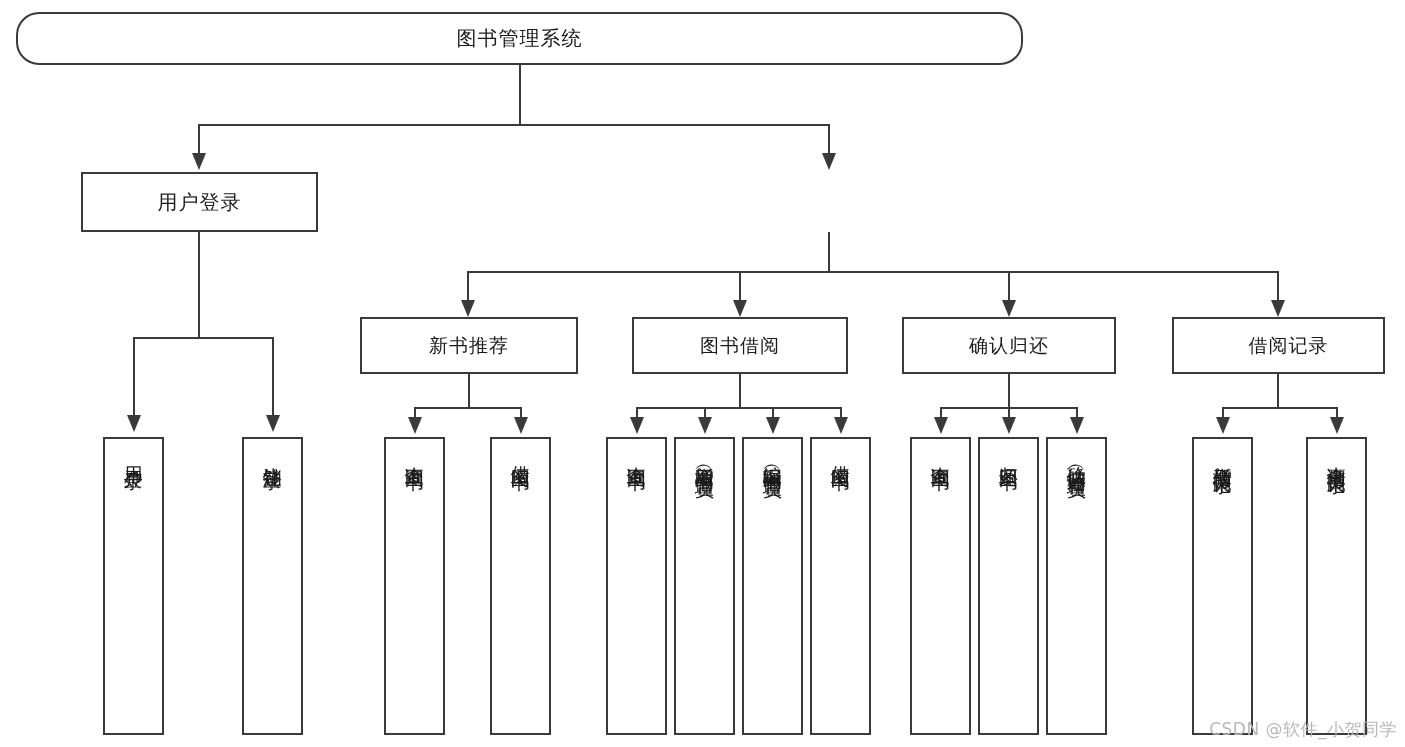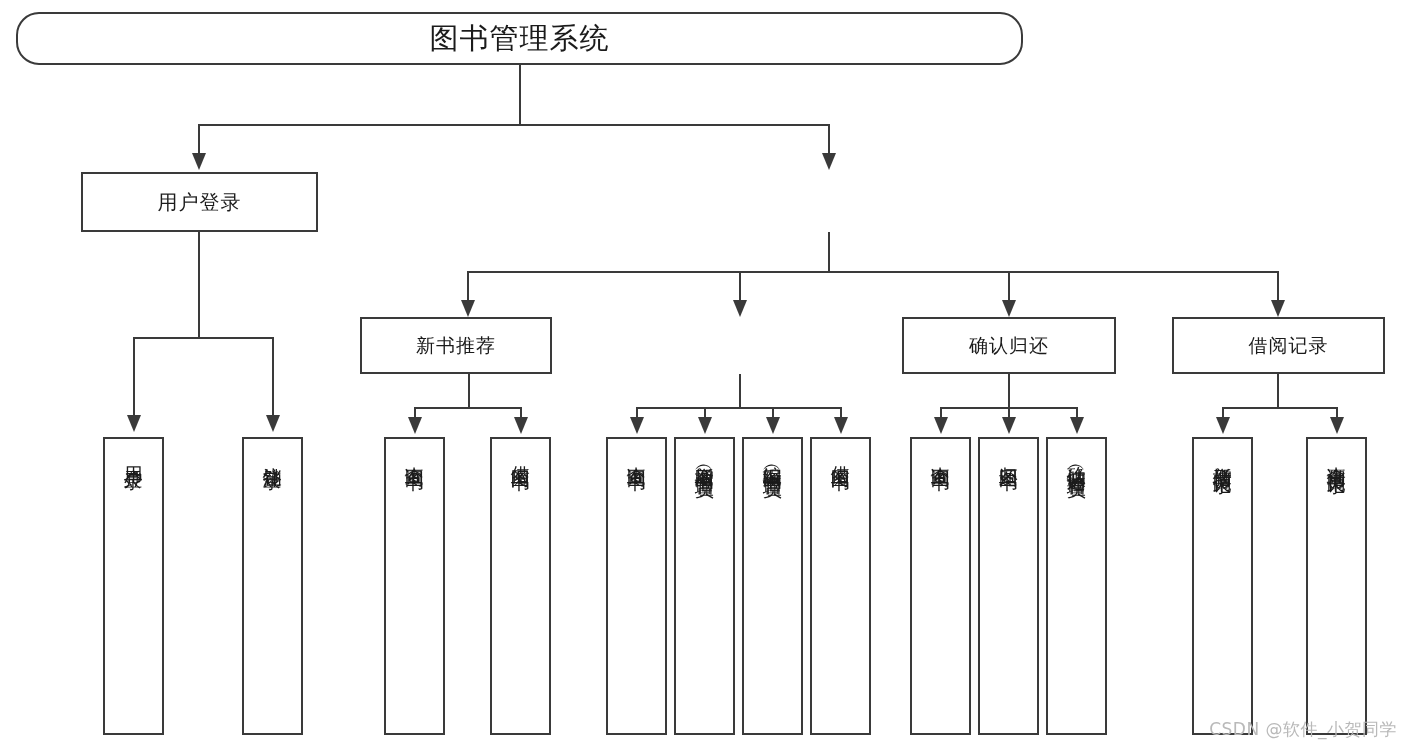--- a/index.html
+++ b/index.html
@@ -19,21 +19,21 @@
     box-sizing:border-box;
     background:#ffffff;
     border:2.2px solid #3a3a3a;
     display:flex;
     align-items:center;
     justify-content:center;
     color:#1b1b1b;
     z-index:3;
   }
   .node.root{
-    font-size:29px;
+    font-size:20px;
     letter-spacing:1px;
     border-radius:23px;
   }
   .node.lvl2{
     font-size:20px;
     letter-spacing:1px;
   }
   .node.lvl3{
     font-size:19px;
     letter-spacing:1px;
@@ -112,22 +112,25 @@
 
   <div class="seg v" style="left:467px;top:271px;height:31px;"></div>
   <div class="arrow" style="left:461px;top:300px;"></div>
   <div class="seg v" style="left:739px;top:271px;height:31px;"></div>
   <div class="arrow" style="left:733px;top:300px;"></div>
   <div class="seg v" style="left:1008px;top:271px;height:31px;"></div>
   <div class="arrow" style="left:1002px;top:300px;"></div>
   <div class="seg v" style="left:1277px;top:271px;height:31px;"></div>
   <div class="arrow" style="left:1271px;top:300px;"></div>
 
-  <div class="node lvl3" style="left:360px;top:317px;width:192px;height:57px;">
+  <div class="node lvl3" style="left:360px;top:317px;width:218px;height:57px;">
     <span>新书推荐</span>
+  </div>
+  <div class="node lvl3" style="left:632px;top:317px;width:216px;height:57px;">
+    <span>图书借阅</span>
   </div>
   <div class="node lvl3" style="left:902px;top:317px;width:214px;height:57px;">
     <span>确认归还</span>
   </div>
   <div class="node lvl3" style="left:1172px;top:317px;width:213px;height:57px;padding-left:20px;">
     <span>借阅记录</span>
   </div>
 
   <div class="seg v" style="left:468px;top:374px;height:35px;"></div>
   <div class="seg h" style="left:414px;top:407px;width:108px;"></div>

